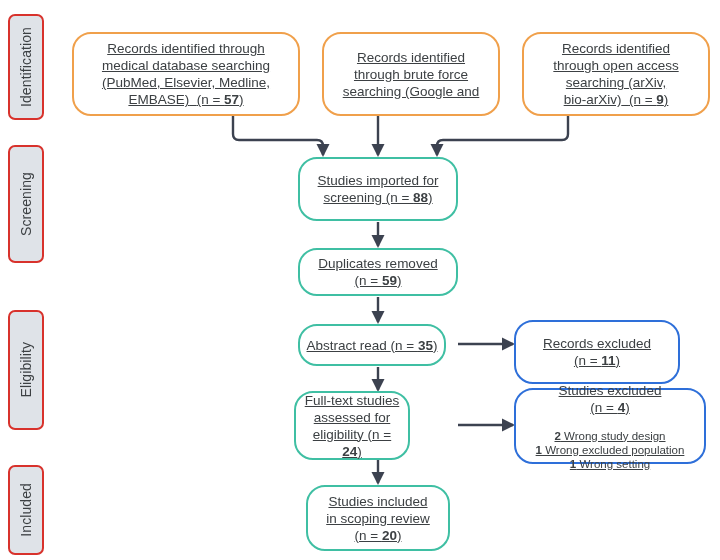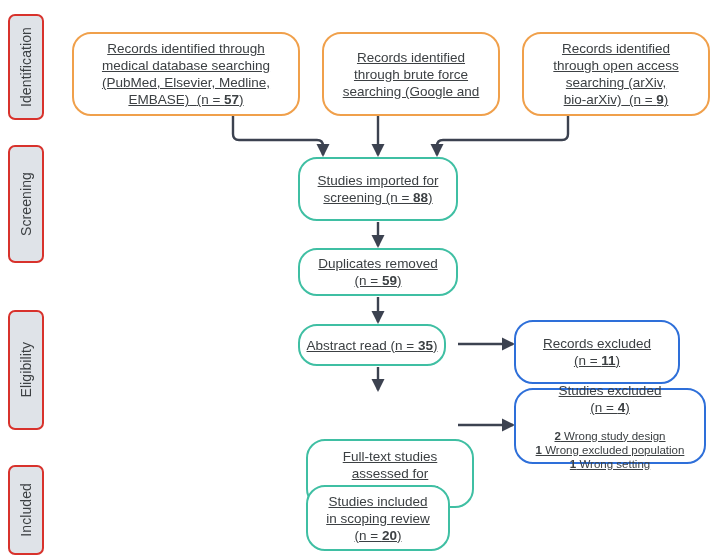--- a/index.html
+++ b/index.html
@@ -156,21 +156,21 @@
       <div><span>(n = </span><b>59</b><span>)</span></div>
     </div>
   </div>
 
   <div class="box flow" style="left:298px; top:324px; width:148px; height:42px;">
     <div class="inner">
       <div><span>Abstract read </span><span>(n = </span><b>35</b><span>)</span></div>
     </div>
   </div>
 
-  <div class="box flow" style="left:306px; top:391px; width:168px; height:69px;margin-top:48px;">
+  <div class="box flow" style="left:294px; top:391px; width:116px; height:69px;">
     <div class="inner">
       <div>Full-text studies</div>
       <div>assessed for</div>
       <div><span>eligibility </span><span>(n = </span><b>24</b><span>)</span></div>
     </div>
   </div>
 
   <div class="box flow" style="left:306px; top:485px; width:144px; height:66px;">
     <div class="inner">
       <div>Studies included</div>

